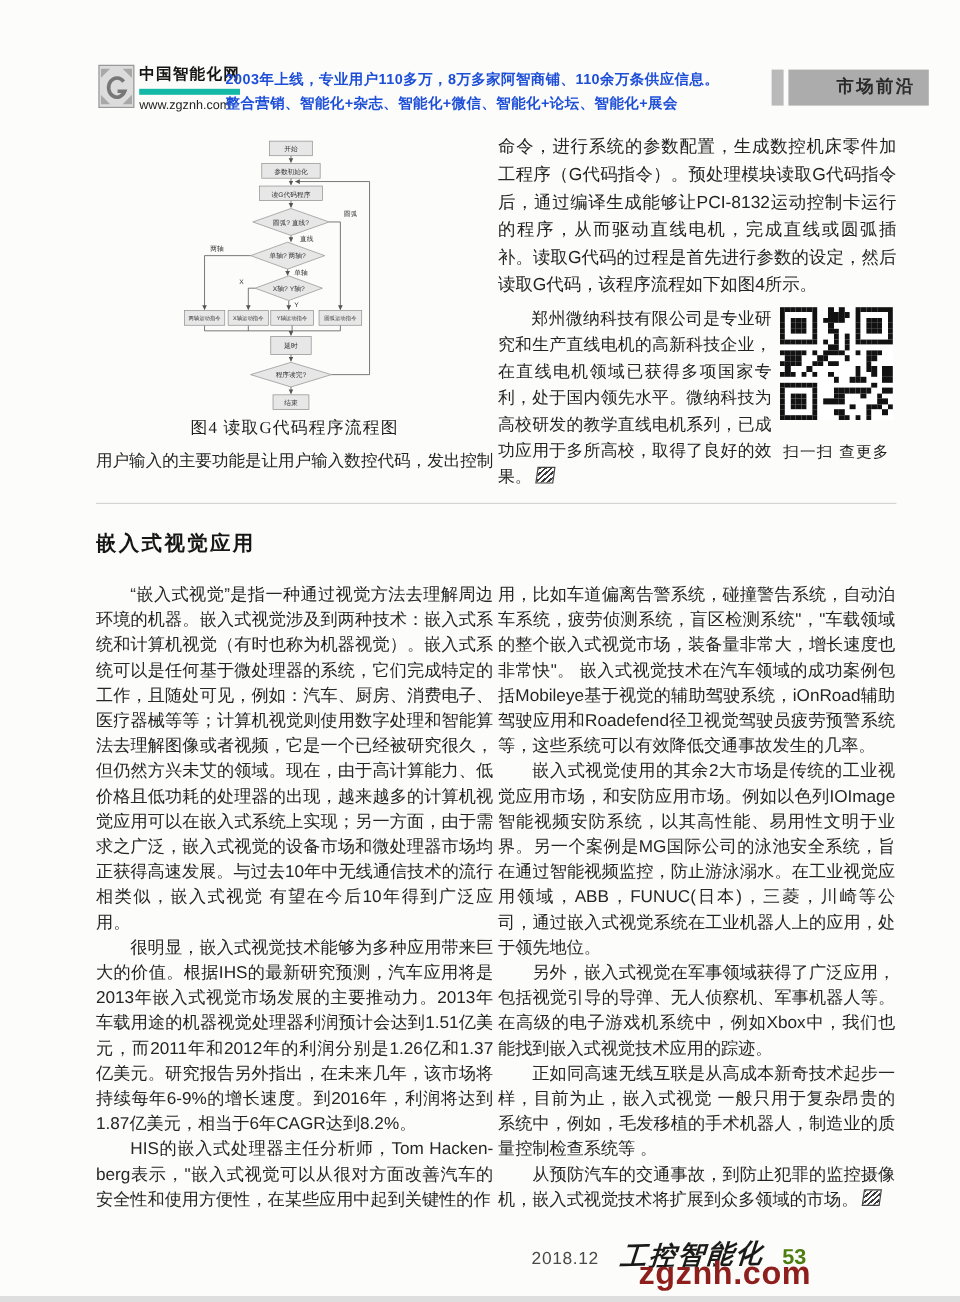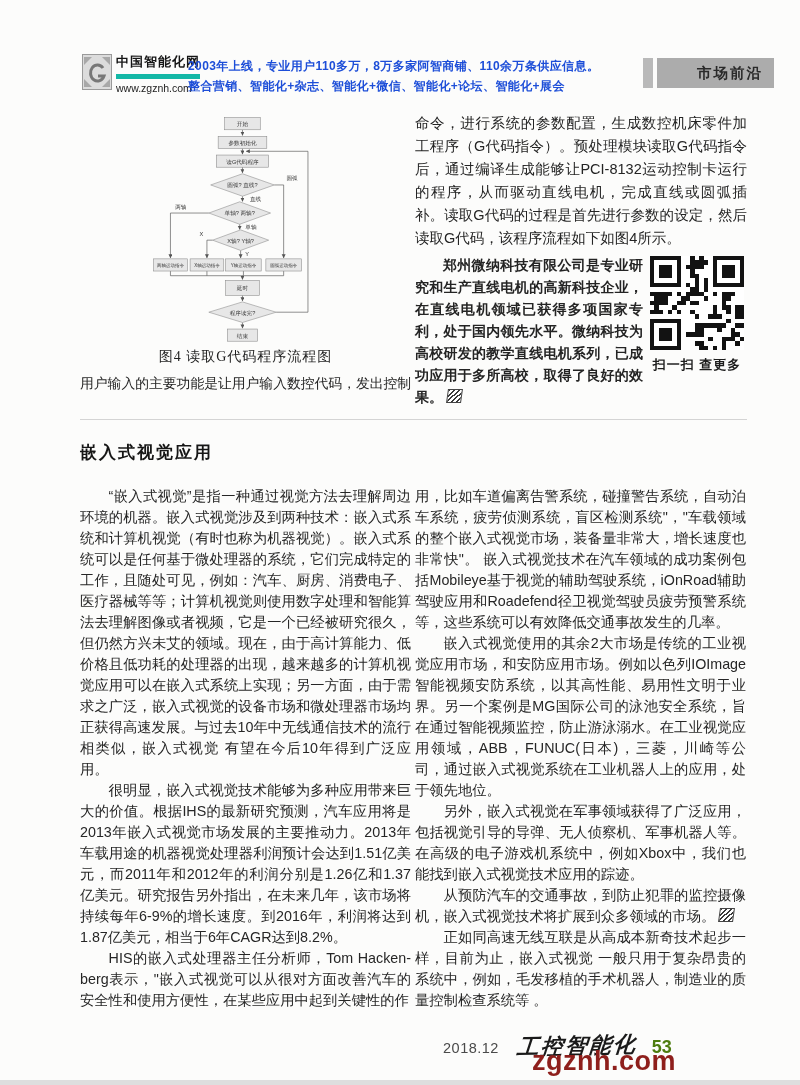--- a/index.html
+++ b/index.html
@@ -21,27 +21,27 @@
   
   .fig-block{position:absolute;left:80px;top:112px;width:331px;}
   .flowchart{display:block;margin-left:62px;}
   .flowchart text{font-family:"Liberation Sans",sans-serif;fill:#333;}
   .flowchart .node{fill:#e7e7e7;stroke:#8a8a8a;stroke-width:0.6;}
   .flowchart .edge{stroke:#555;stroke-width:0.7;fill:none;}
   .fig-caption{text-align:center;font-family:"Liberation Serif",serif;font-size:14px;color:#1f1f1f;margin-top:4px;letter-spacing:1px;}
   .fig-tail{margin-top:9px;font-size:13.8px;color:#242424;white-space:nowrap;}
   .top-right{position:absolute;left:415px;top:112px;width:332px;}
   .top-right .p1{font-size:14.5px;line-height:23px;text-align:justify;margin:0;color:#242424;}
-  .company-row{display:flex;margin-top:4px;font-weight:bold;}
+  .company-row{display:flex;margin-top:4px;}
   .company-text{width:228px;font-size:14px;line-height:22px;text-align:justify;text-indent:2em;color:#242424;}
   .qr-col{width:100px;margin-left:4px;text-align:center;}
   .qr{width:94px;height:94px;margin:2px auto 0;display:grid;grid-template-columns:repeat(21,1fr);grid-template-rows:repeat(21,1fr);background:#fff;}
   .qr i{display:block;}
   .qr i.on{background:#121212;}
-  .qr-caption{font-size:13px;color:#1d1d1d;margin-top:6px;letter-spacing:1px;white-space:nowrap;}
+  .qr-caption{font-size:13px;color:#1d1d1d;margin-top:18px;letter-spacing:1px;white-space:nowrap;}
   .endmark{display:inline-block;width:13px;height:12px;margin-left:4px;vertical-align:-1px;
     border:1px solid #444;
     background:repeating-linear-gradient(135deg,#3a3a3a 0 1.5px,#fff 1.5px 3.5px);transform:skewX(-8deg);}
   
   .divider{position:absolute;left:80px;top:419px;width:667px;border-top:1px solid #d4d4d4;}
   .sec-title{position:absolute;left:80px;top:441px;font-size:17px;font-weight:bold;color:#161616;letter-spacing:2px;}
   .col{position:absolute;top:486px;width:331px;height:528px;overflow:hidden;}
   .col-left{left:80px;}
   .col-right{left:415px;}
   p.body{font-size:14.3px;line-height:21px;text-align:justify;margin:0;color:#262626;}
@@ -606,22 +606,22 @@
   <div class="col col-left">
     <p class="body indent">“嵌入式视觉”是指一种通过视觉方法去理解周边环境的机器。嵌入式视觉涉及到两种技术：嵌入式系统和计算机视觉（有时也称为机器视觉）。嵌入式系统可以是任何基于微处理器的系统，它们完成特定的工作，且随处可见，例如：汽车、厨房、消费电子、医疗器械等等；计算机视觉则使用数字处理和智能算法去理解图像或者视频，它是一个已经被研究很久，但仍然方兴未艾的领域。现在，由于高计算能力、低价格且低功耗的处理器的出现，越来越多的计算机视觉应用可以在嵌入式系统上实现；另一方面，由于需求之广泛，嵌入式视觉的设备市场和微处理器市场均正获得高速发展。与过去10年中无线通信技术的流行相类似，嵌入式视觉 有望在今后10年得到广泛应用。</p>
     <p class="body indent">很明显，嵌入式视觉技术能够为多种应用带来巨大的价值。根据IHS的最新研究预测，汽车应用将是2013年嵌入式视觉市场发展的主要推动力。2013年车载用途的机器视觉处理器利润预计会达到1.51亿美元，而2011年和2012年的利润分别是1.26亿和1.37亿美元。研究报告另外指出，在未来几年，该市场将持续每年6-9%的增长速度。到2016年，利润将达到1.87亿美元，相当于6年CAGR达到8.2%。</p>
     <p class="body indent">HIS的嵌入式处理器主任分析师，Tom Hacken-berg表示，"嵌入式视觉可以从很对方面改善汽车的安全性和使用方便性，在某些应用中起到关键性的作</p>
   </div>
 
   <div class="col col-right">
     <p class="body">用，比如车道偏离告警系统，碰撞警告系统，自动泊车系统，疲劳侦测系统，盲区检测系统"，"车载领域的整个嵌入式视觉市场，装备量非常大，增长速度也非常快"。 嵌入式视觉技术在汽车领域的成功案例包括Mobileye基于视觉的辅助驾驶系统，iOnRoad辅助驾驶应用和Roadefend径卫视觉驾驶员疲劳预警系统等，这些系统可以有效降低交通事故发生的几率。</p>
     <p class="body indent">嵌入式视觉使用的其余2大市场是传统的工业视觉应用市场，和安防应用市场。例如以色列IOImage智能视频安防系统，以其高性能、易用性文明于业界。另一个案例是MG国际公司的泳池安全系统，旨在通过智能视频监控，防止游泳溺水。在工业视觉应用领域，ABB，FUNUC(日本)，三菱，川崎等公司，通过嵌入式视觉系统在工业机器人上的应用，处于领先地位。</p>
     <p class="body indent">另外，嵌入式视觉在军事领域获得了广泛应用，包括视觉引导的导弹、无人侦察机、军事机器人等。在高级的电子游戏机系统中，例如Xbox中，我们也能找到嵌入式视觉技术应用的踪迹。</p>
+    <p class="body indent">正如同高速无线互联是从高成本新奇技术起步一样，目前为止，嵌入式视觉 一般只用于复杂昂贵的系统中，例如，毛发移植的手术机器人，制造业的质量控制检查系统等 。</p>
     <p class="body indent"><span>从预防汽车的交通事故，到防止犯罪的监控摄像机，嵌入式视觉技术将扩展到众多领域的市场。</span><span class="endmark"></span></p>
-    <p class="body indent">正如同高速无线互联是从高成本新奇技术起步一样，目前为止，嵌入式视觉 一般只用于复杂昂贵的系统中，例如，毛发移植的手术机器人，制造业的质量控制检查系统等 。</p>
   </div>
 
   <div class="footer-line">
     <span class="footer-issue">2018.12</span>
     <span class="footer-mag">工控智能化</span>
     <span class="footer-page">53</span>
   </div>
   <div class="footer-url">zgznh.com</div>
 
   <div class="bottom-strip"></div>

